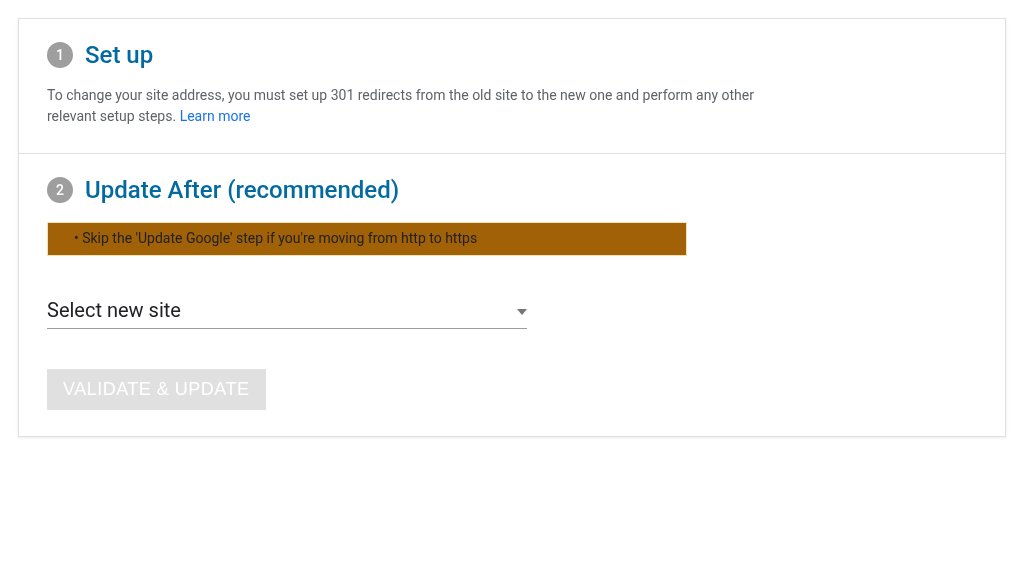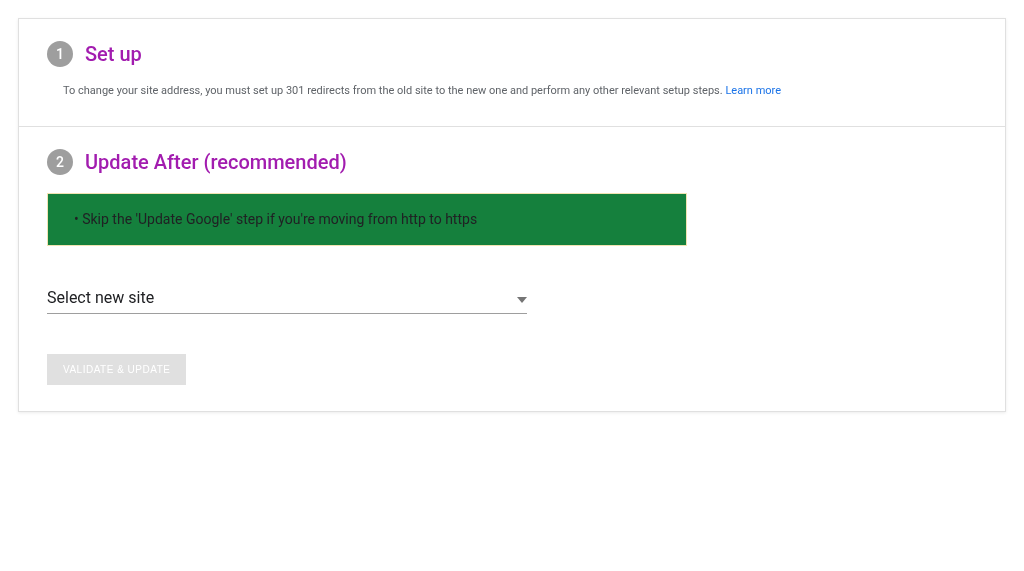--- a/index.html
+++ b/index.html
@@ -37,40 +37,39 @@
       background: #9e9e9e;
       color: #fff;
       font-size: 14px;
       font-weight: 500;
       display: flex;
       align-items: center;
       justify-content: center;
       flex-shrink: 0;
     }
     .step-title {
-      font-size: 20px;
+      font-size: 24px;
       font-weight: 500;
-      color: #a21caf;
+      color: #0369a1;
     }
     .step-body {
-      font-size: 11px;
+      font-size: 14px;
       color: #5f6368;
       line-height: 1.5;
       max-width: 740px;
-      margin-left: 16px;
     }
     .learn-more {
       color: #1a73e8;
       text-decoration: none;
     }
     .note-box {
       margin-top: 18px;
       border: 1px solid #f1e4b2;
-      background: #15803d;
-      padding: 14px 20px;
+      background: #a16207;
+      padding: 4px 20px;
       max-width: 640px;
     }
     .note-box ul {
       list-style: none;
       padding-left: 6px;
     }
     .note-box li {
       color: #202124;
       font-size: 14px;
       line-height: 1.7;
@@ -83,34 +82,34 @@
       max-width: 480px;
       position: relative;
       border-bottom: 1px solid #9e9e9e;
       padding: 6px 0 6px 0;
       display: flex;
       align-items: center;
       justify-content: space-between;
       cursor: pointer;
     }
     .select-label {
-      font-size: 16px;
+      font-size: 20px;
       color: #202124;
     }
     .select-caret {
       color: #5f6368;
     }
     .action-row {
       margin-top: 40px;
     }
     .validate-btn {
       border: none;
       background: #e0e0e0;
       color: #fff;
-      font-size: 10px;
+      font-size: 18px;
       font-weight: 500;
       letter-spacing: 0.5px;
       padding: 10px 16px;
       cursor: default;
     }
   </style>
 </head>
 <body>
 
 <div class="card">

